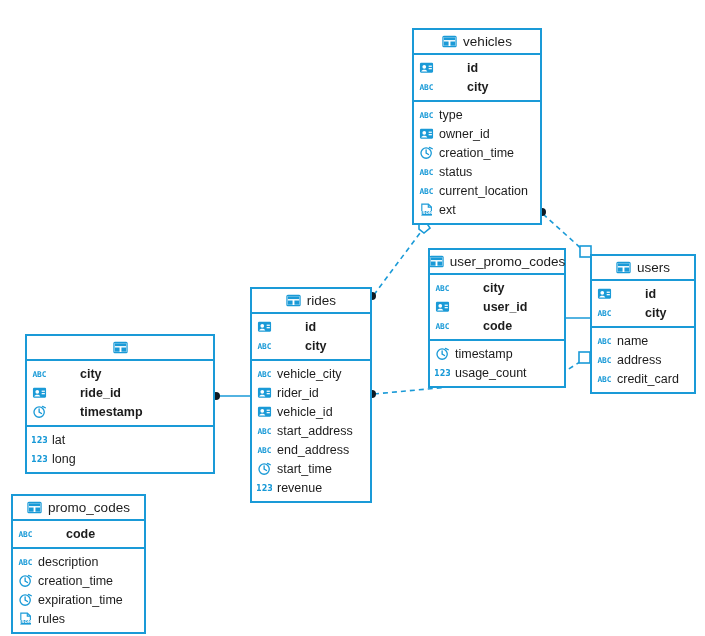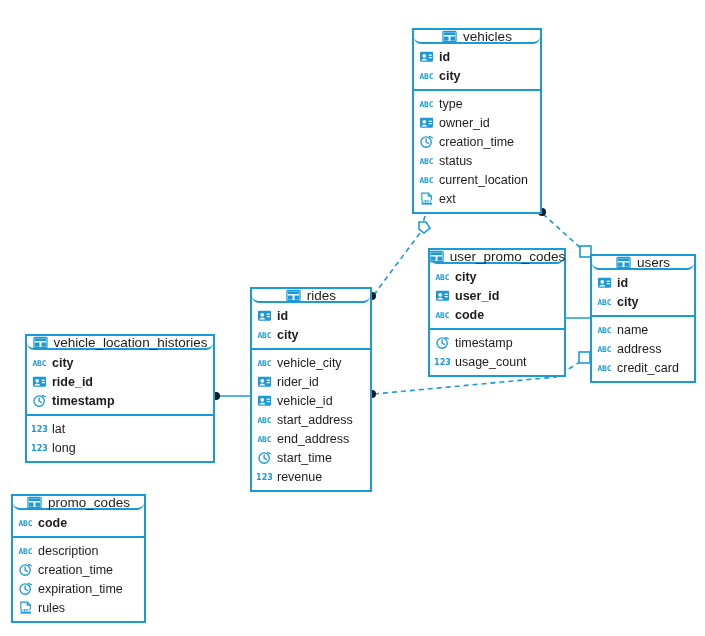--- a/index.html
+++ b/index.html
@@ -27,28 +27,27 @@
   }
   .table-node {
     position: absolute;
     box-sizing: border-box;
     border: 2px solid #1a9ad7;
     background: #ffffff;
     z-index: 2;
   }
   .table-header {
     box-sizing: border-box;
-    height: 14px;
+    height: 25px;
     border-bottom: 2px solid #1a9ad7;
     display: flex;
     align-items: center;
     justify-content: center;
     gap: 6px;
     background: #ffffff;
-    border-radius: 8px;
   }
   .table-title {
     font-size: 13.5px;
     color: #1c1c1c;
     white-space: nowrap;
   }
   .col-group {
     padding: 3px 0 4px 0;
   }
   .col-group.keys {
@@ -61,20 +60,21 @@
     height: 19px;
     padding: 0 6px 0 5px;
     white-space: nowrap;
   }
   .col-name {
     font-size: 12.5px;
     color: #1c1c1c;
   }
   .col-row.pk .col-name {
     font-weight: bold;
+    margin-left: 28px;
   }
   .ic {
     width: 15px;
     height: 15px;
     flex: 0 0 15px;
     display: block;
   }
 </style>
 </head>
 <body>
@@ -437,21 +437,20 @@
       <div class="table-node" style="left: 25px; top: 334px; width: 190px;">
         <div class="table-header">
           <span>
             <svg class="ic" viewBox="0 0 16 16">
               <rect x="1" y="2.5" width="14" height="11" rx="1" fill="#ffffff" stroke="#1a9ad7" stroke-width="1.3"></rect>
               <rect x="2" y="3.5" width="12" height="3" fill="#1a9ad7"></rect>
               <rect x="2" y="8" width="5" height="4.5" fill="#1a9ad7"></rect>
               <rect x="9" y="8" width="5" height="4.5" fill="#1a9ad7"></rect>
             </svg>
           </span>
-          <span class="table-title">vehicle_location_histories</span>
         </div>
         <div class="col-group keys">
           <div class="col-row pk">
             <span>
               <svg class="ic" viewBox="0 0 16 16">
                 <text x="8" y="11.4" font-family="DejaVu Sans Mono, monospace" font-size="8.4" font-weight="bold" text-anchor="middle" fill="#1a9ad7">ABC</text>
               </svg>
             </span>
             <span class="col-name">city</span>
           </div>

